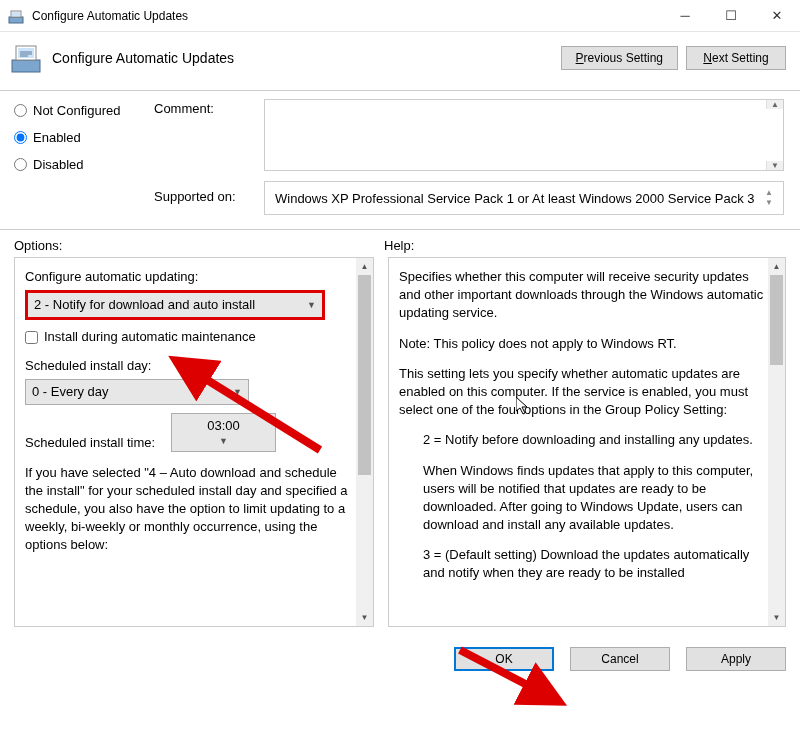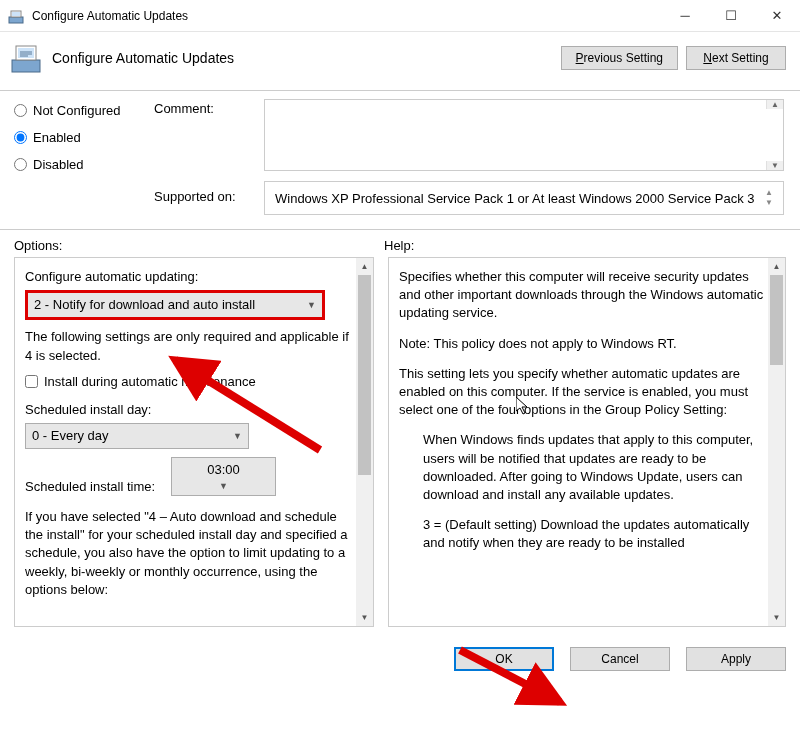--- a/index.html
+++ b/index.html
@@ -123,21 +123,20 @@
 </div>
 
 <div class="lower">
   <div class="options-panel">
     <div class="panel-content">
       <div>Configure automatic updating:</div>
       <div class="select hl">
         <span>2 - Notify for download and auto install</span>
         <span class="caret">▼</span>
       </div>
-      <div style="margin-bottom:8px">The following settings are only required and applicable if 4 is selected.</div>
       <label class="checkbox-row">
         <input type="checkbox" style="">
         <span>Install during automatic maintenance</span>
       </label>
       <div>Scheduled install day:</div>
       <div class="select sm">
         <span>0 - Every day</span>
         <span class="caret">▼</span>
       </div>
       <div style="display:flex;align-items:flex-end;gap:16px;margin-bottom:12px">
@@ -154,20 +153,21 @@
       <div class="thumb" style="top:17px;height:200px"></div>
       <div class="sbtn" style="position:absolute;bottom:0;width:100%">▼</div>
     </div>
   </div>
 
   <div class="help-panel">
     <div class="panel-content">
       <p>Specifies whether this computer will receive security updates and other important downloads through the Windows automatic updating service.</p>
       <p>Note: This policy does not apply to Windows RT.</p>
       <p>This setting lets you specify whether automatic updates are enabled on this computer. If the service is enabled, you must select one of the four options in the Group Policy Setting:</p>
+      <p class="indent">2 = Notify before downloading and installing any updates.</p>
       <p class="indent">When Windows finds updates that apply to this computer, users will be notified that updates are ready to be downloaded. After going to Windows Update, users can download and install any available updates.</p>
       <p class="indent">3 = (Default setting) Download the updates automatically and notify when they are ready to be installed</p>
     </div>
     <div class="panel-scrollbar">
       <div class="sbtn">▲</div>
       <div class="thumb" style="top:17px;height:90px"></div>
       <div class="sbtn" style="position:absolute;bottom:0;width:100%">▼</div>
     </div>
   </div>
 </div>

